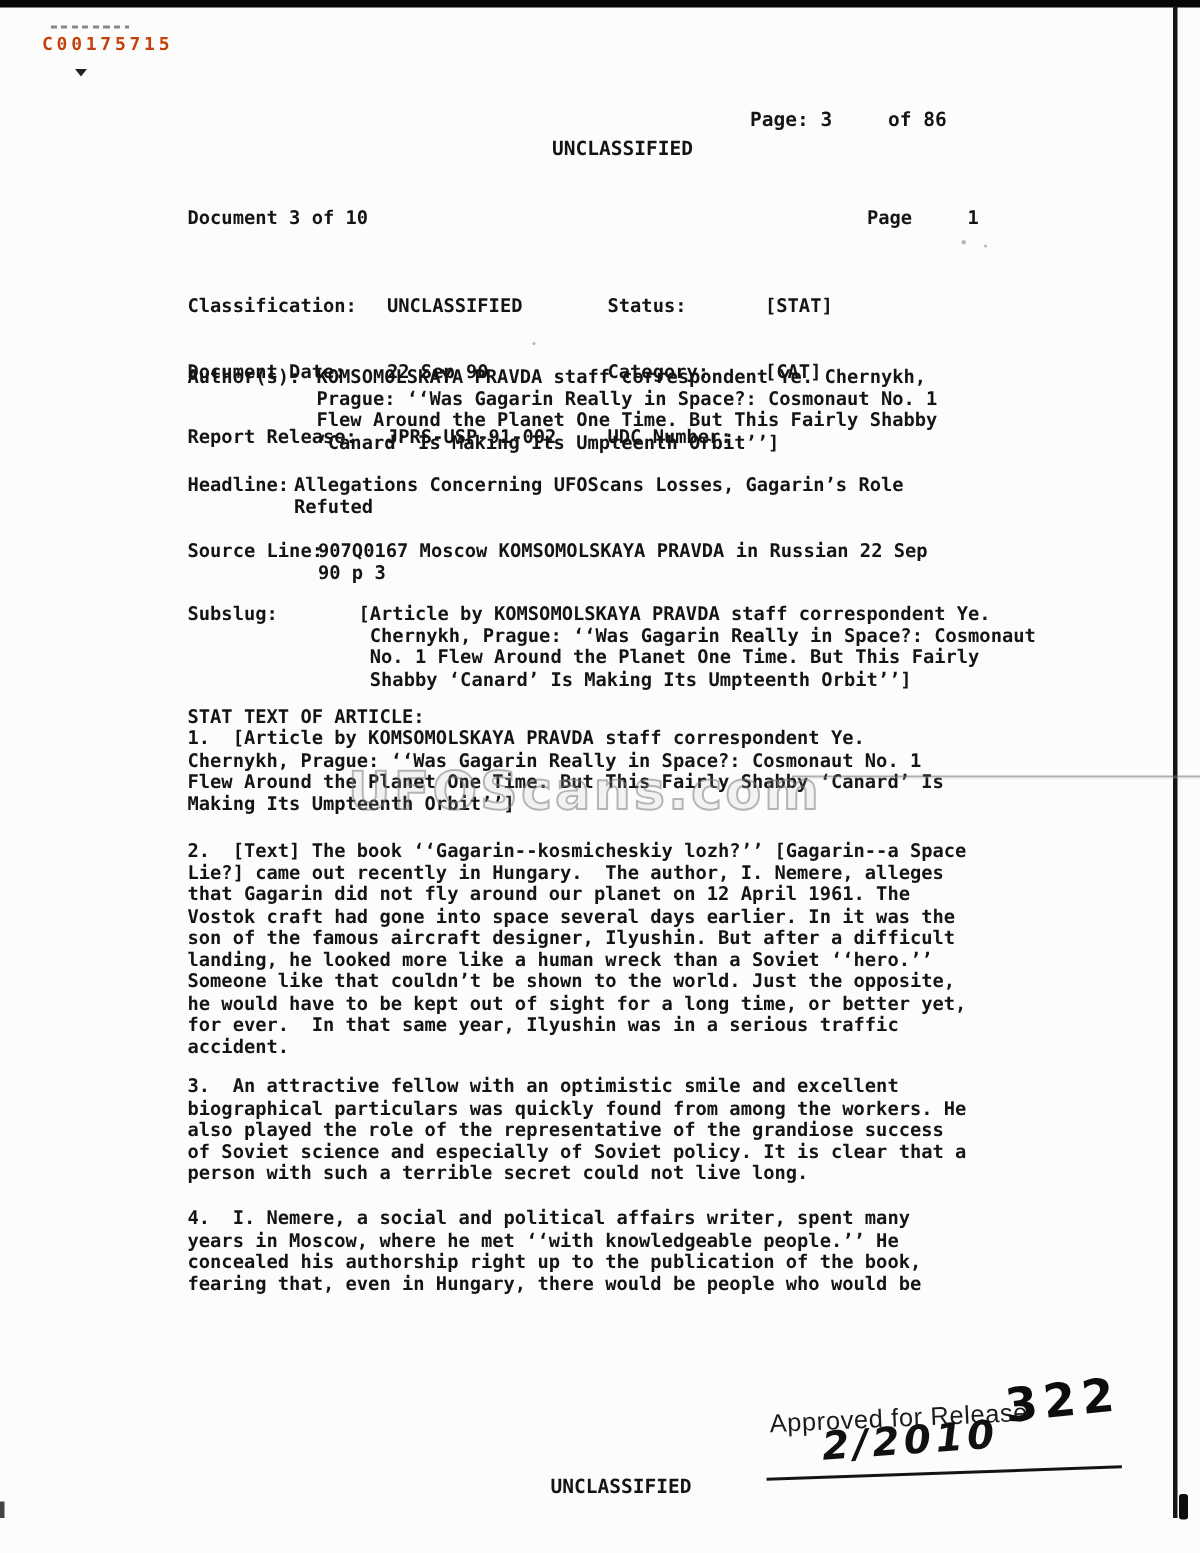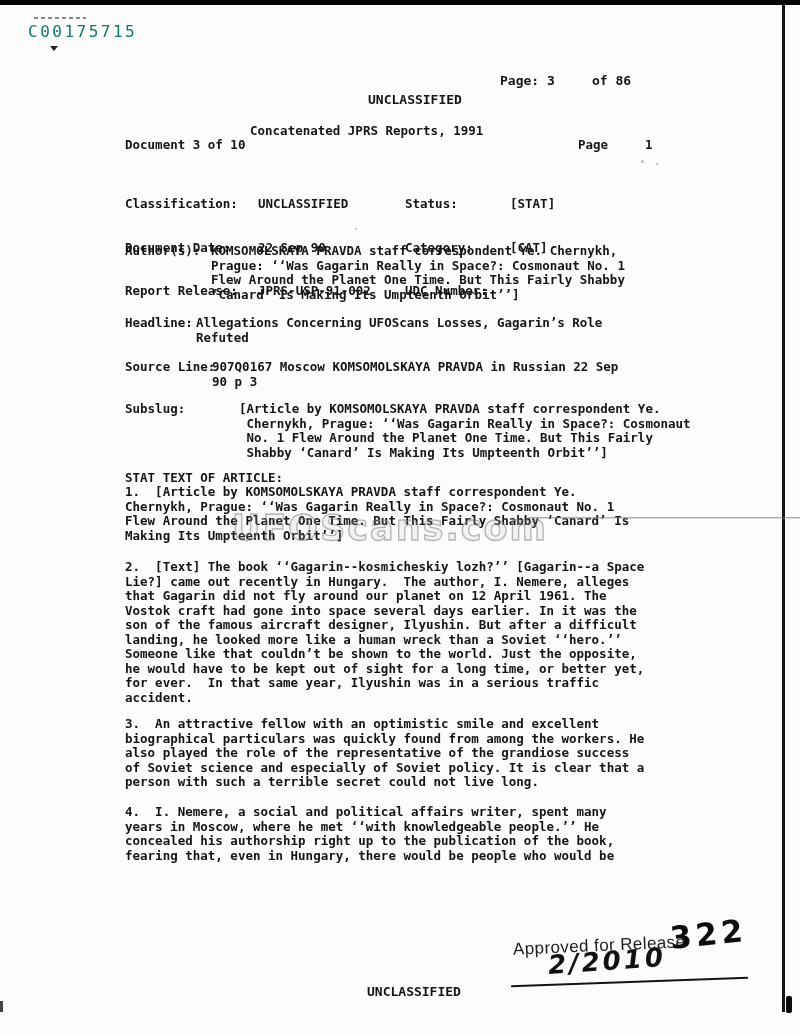--- a/index.html
+++ b/index.html
@@ -4,21 +4,21 @@
 <style>
   html,body{margin:0;padding:0;background:#e8e8e6;}
   .page{
     position:relative;width:800px;height:1035px;margin:0 auto;
     background:#fcfcfa;overflow:hidden;
     font-family:"DejaVu Sans Mono","Liberation Mono",monospace;
     color:#141414;
   }
   .typ{font-weight:bold;font-size:12.5px;line-height:14.55px;white-space:pre;position:absolute;}
   .top-bar{position:absolute;left:0;top:0;width:800px;height:5px;background:#060606;}
-  .doc-id{position:absolute;left:28px;top:22px;font-size:16px;font-weight:normal;letter-spacing:2.5px;color:#0f766e;white-space:pre;}
+  .doc-id{position:absolute;left:28px;top:22px;font-size:12px;font-weight:bold;letter-spacing:2.5px;color:#c2410c;white-space:pre;}
   .smudge{position:absolute;left:34px;top:17px;width:52px;height:2px;background:repeating-linear-gradient(90deg,#555 0 4px,transparent 4px 7px);opacity:.7;}
   .tick{position:absolute;left:50px;top:46px;width:0;height:0;border-left:4px solid transparent;border-right:4px solid transparent;border-top:5px solid #222;}
   .right-line{position:absolute;left:782px;top:4px;width:3px;height:1008px;background:#161616;}
   .right-blob{position:absolute;left:786px;top:996px;width:6px;height:17px;background:#0c0c0c;border-radius:2px;}
   .left-tick{position:absolute;left:0;top:1001px;width:3px;height:11px;background:#444;}
   .hdr{font-size:13px;margin-top:11px;}
   .meta-row{position:relative;height:14.55px;}
   .meta-row span{position:absolute;top:0;white-space:pre;}
   .m-l1{left:0;}
   .m-v1{left:133px;}
@@ -68,21 +68,20 @@
   <div class="smudge"></div>
   <div class="doc-id">C00175715</div>
   <div class="tick"></div>
   <div class="right-line"></div>
   <div class="right-blob"></div>
   <div class="left-tick"></div>
 
   <div class="typ hdr" style="left:500px;top:63px;">Page: 3</div>
   <div class="typ hdr" style="left:592px;top:63px;">of 86</div>
   <div class="typ hdr" style="left:368px;top:82px;">UNCLASSIFIED</div>
-  <div class="typ" style="left:250px;top:124px;">Concatenated JPRS Reports, 1991</div>
   <div class="typ" style="left:125px;top:138px;">Document 3 of 10</div>
   <div class="typ" style="left:578px;top:138px;">Page</div>
   <div class="typ" style="left:645px;top:138px;">1</div>
 
   <div class="typ" style="left:125px;top:168px;width:600px;">
     <div class="meta-row">
       <span class="m-l1">Classification:</span>
       <span class="m-v1">UNCLASSIFIED</span>
       <span class="m-l2">Status:</span>
       <span class="m-v2">[STAT]</span>

